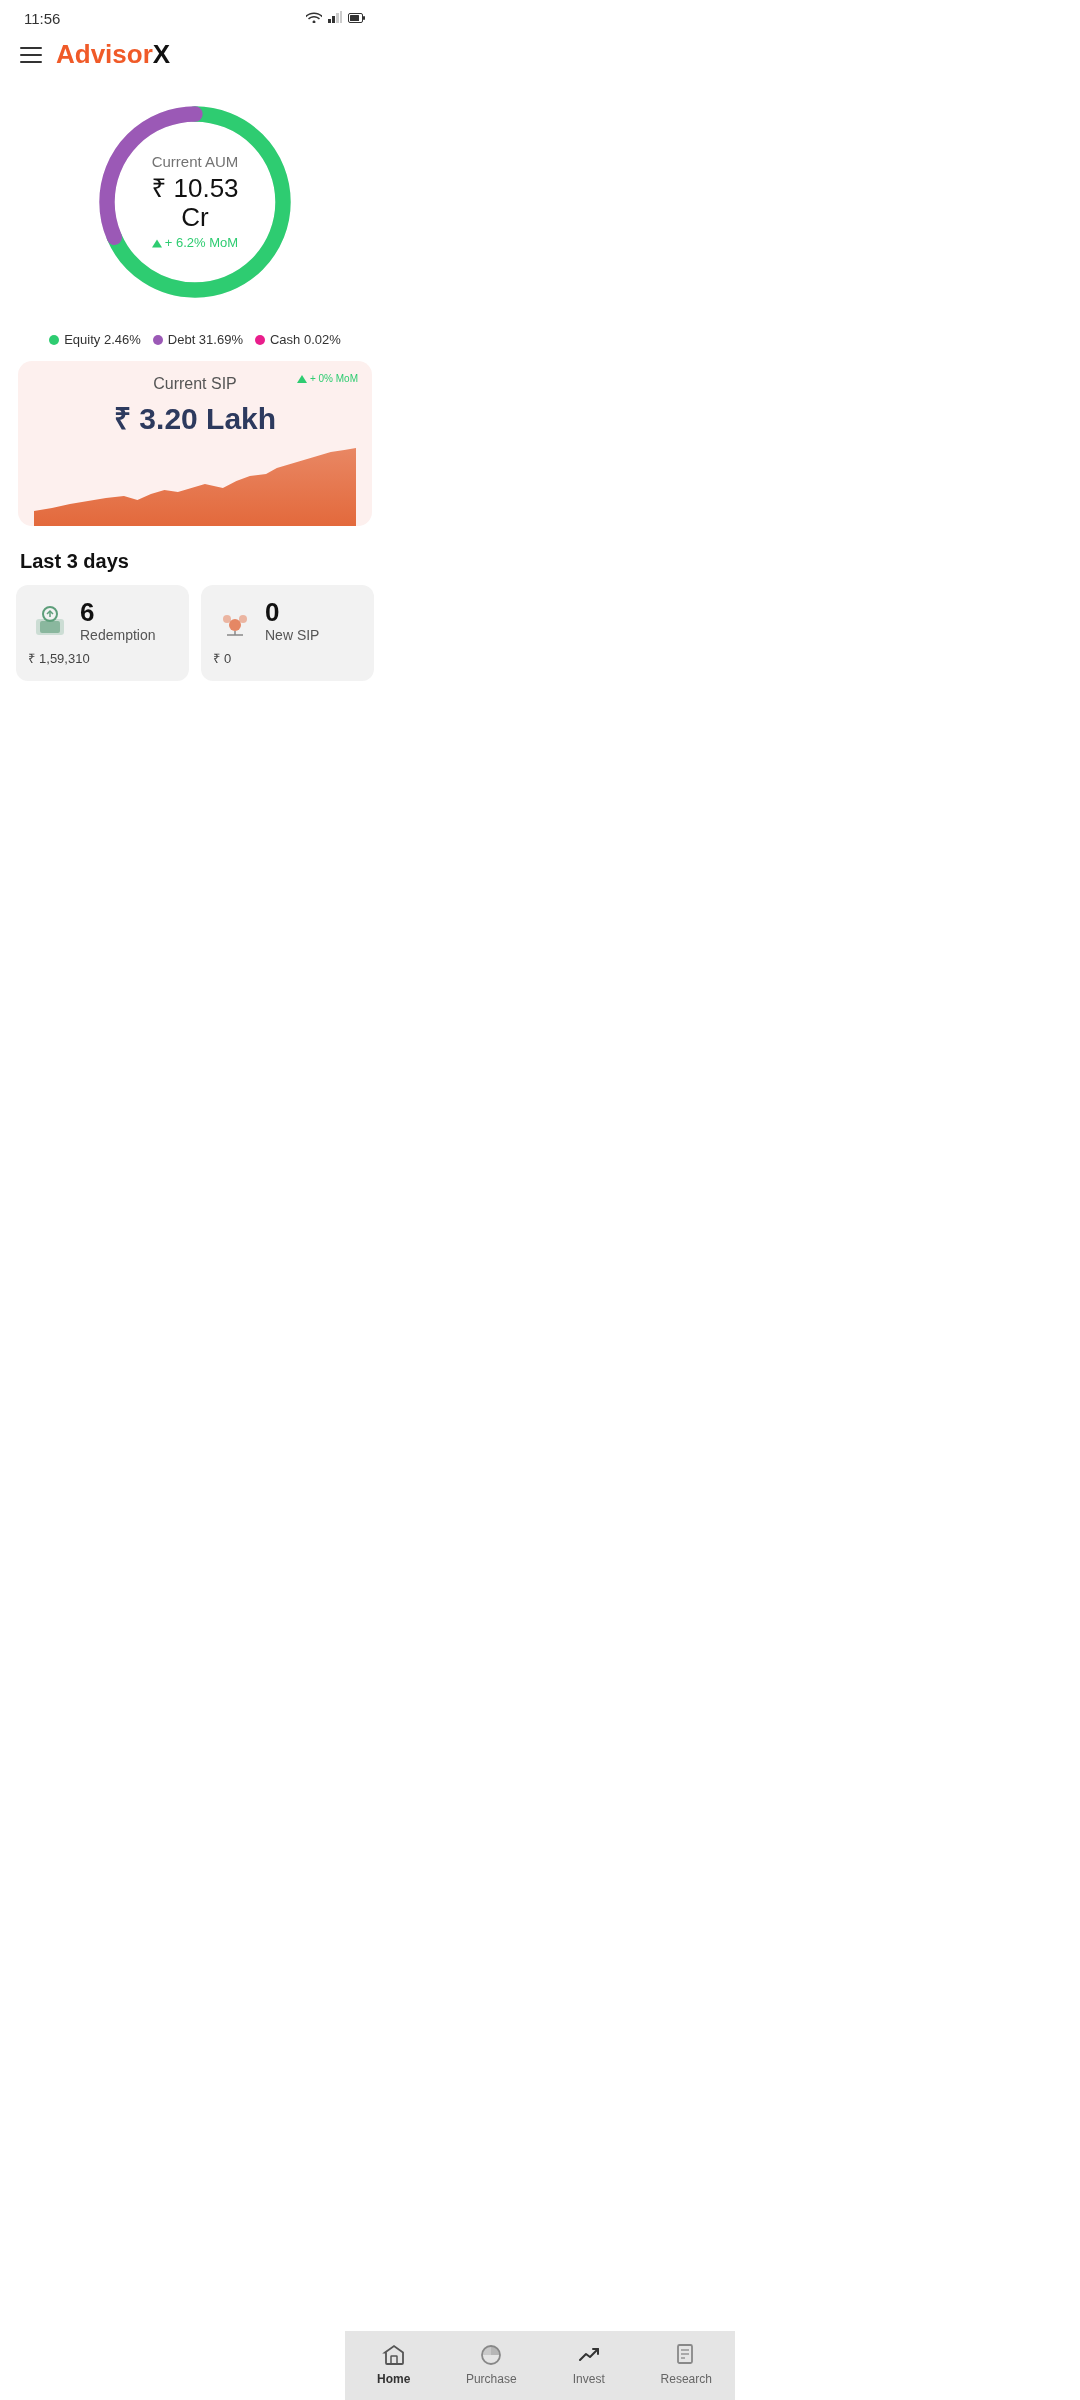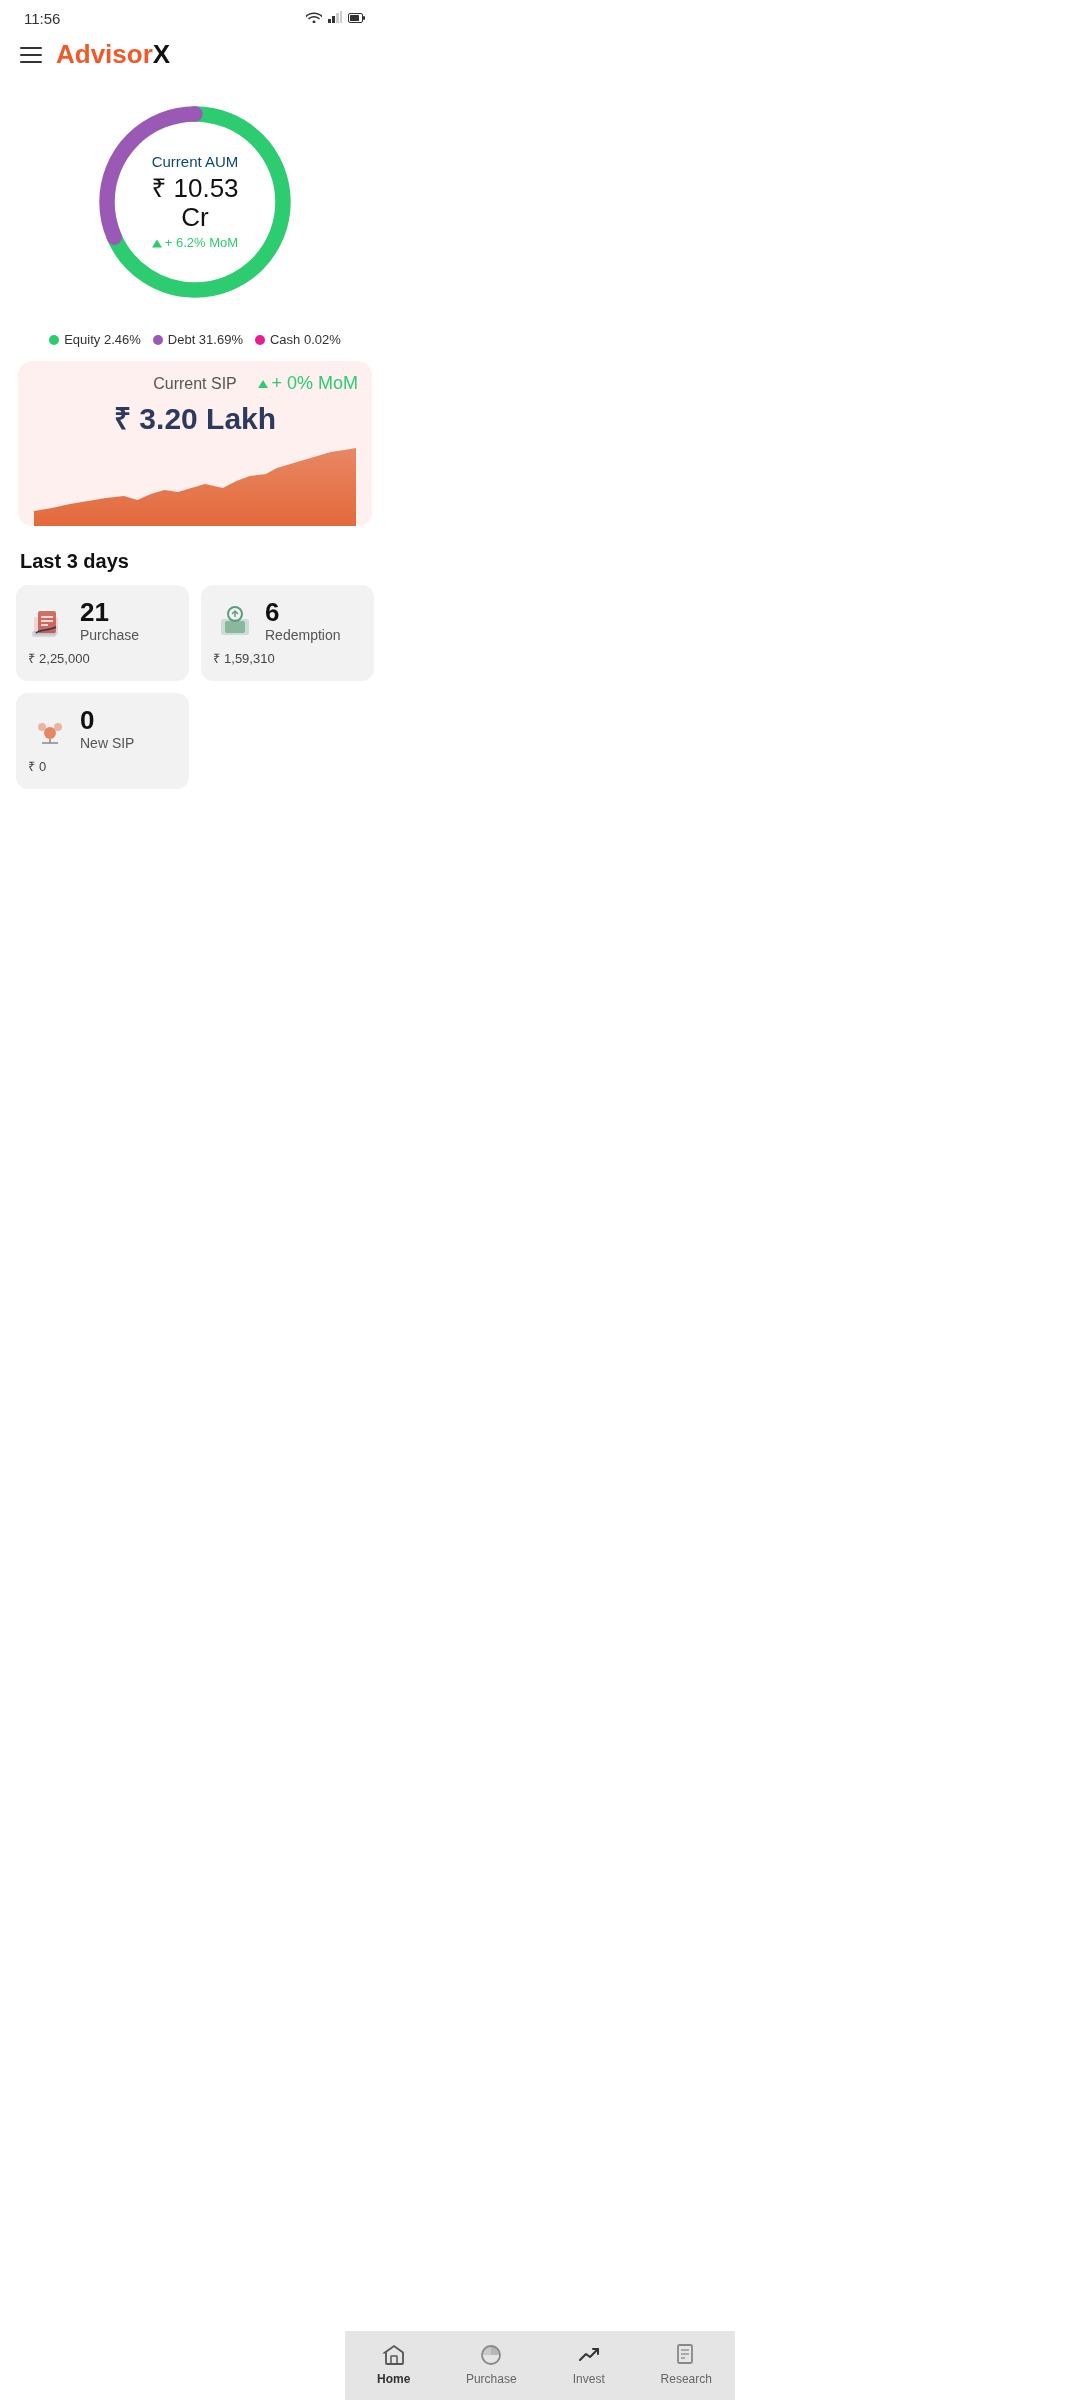--- a/index.html
+++ b/index.html
@@ -81,21 +81,21 @@
     }
     .donut-center {
       position: absolute;
       top: 50%;
       left: 50%;
       transform: translate(-50%, -50%);
       text-align: center;
     }
     .aum-label {
       font-size: 15px;
-      color: #0c4a6e;
+      color: #737373;
       margin-bottom: 4px;
     }
     .aum-value {
       font-size: 26px;
       font-weight: 400;
       color: #111;
       line-height: 1.1;
     }
     .aum-mom {
       font-size: 13px;
@@ -142,21 +142,21 @@
       border-radius: 14px;
       padding: 14px 16px 0;
       position: relative;
       overflow: hidden;
       min-height: 160px;
     }
     .sip-mom {
       position: absolute;
       top: 12px;
       right: 14px;
-      font-size: 18px;
+      font-size: 10px;
       color: #2ecc71;
       display: flex;
       align-items: center;
       gap: 3px;
     }
     .sip-label {
       font-size: 16px;
       color: #555;
       text-align: center;
       margin-bottom: 4px;
@@ -354,40 +354,20 @@
       </linearGradient>
     </defs>
     <polygon points="0,80 0,65 20,62 40,58 60,55 80,52 100,50 115,54 130,48 145,44 160,46 175,42 190,38 210,42 225,35 240,30 258,28 270,22 285,18 300,14 315,10 330,6 345,4 358,2 358,80" fill="url(#sipGrad)"></polygon>
   </svg>
 </div>
 
 <div class="section-title">Last 3 days</div>
 
 <div class="cards-grid">
 
-  <div class="stat-card">
-    <div class="card-top">
-      <div class="card-icon">
-        <svg viewBox="0 0 44 44" fill="none">
-          <rect x="6" y="18" width="24" height="18" rx="2" fill="#c0392b" opacity="0.15"></rect>
-          <rect x="10" y="12" width="18" height="22" rx="2" fill="#c0392b" opacity="0.7"></rect>
-          <line x1="13" y1="18" x2="25" y2="18" stroke="#fff" stroke-width="1.5"></line>
-          <line x1="13" y1="22" x2="25" y2="22" stroke="#fff" stroke-width="1.5"></line>
-          <line x1="13" y1="26" x2="20" y2="26" stroke="#fff" stroke-width="1.5"></line>
-          <path d="M8 34 C12 30 20 32 28 28" stroke="#2d3a5e" stroke-width="1.5" fill="none"></path>
-          <rect x="4" y="32" width="24" height="6" rx="2" fill="#2d3a5e" opacity="0.15"></rect>
-        </svg>
-      </div>
-      <div>
-        <div class="card-count">21</div>
-        <div class="card-name">Purchase</div>
-      </div>
-    </div>
-    <div class="card-amount">₹ 2,25,000</div>
-  </div>
 
   <div class="stat-card">
     <div class="card-top">
       <div class="card-icon">
         <svg viewBox="0 0 44 44" fill="none">
           <rect x="8" y="20" width="28" height="16" rx="3" fill="#5d9e7a" opacity="0.25"></rect>
           <rect x="12" y="22" width="20" height="12" rx="2" fill="#5d9e7a" opacity="0.6"></rect>
           <circle cx="22" cy="15" r="7" fill="none" stroke="#5d9e7a" stroke-width="2"></circle>
           <path d="M19 15 L22 12 L25 15" stroke="#5d9e7a" stroke-width="1.5" fill="none"></path>
           <line x1="22" y1="12" x2="22" y2="18" stroke="#5d9e7a" stroke-width="1.5"></line>

